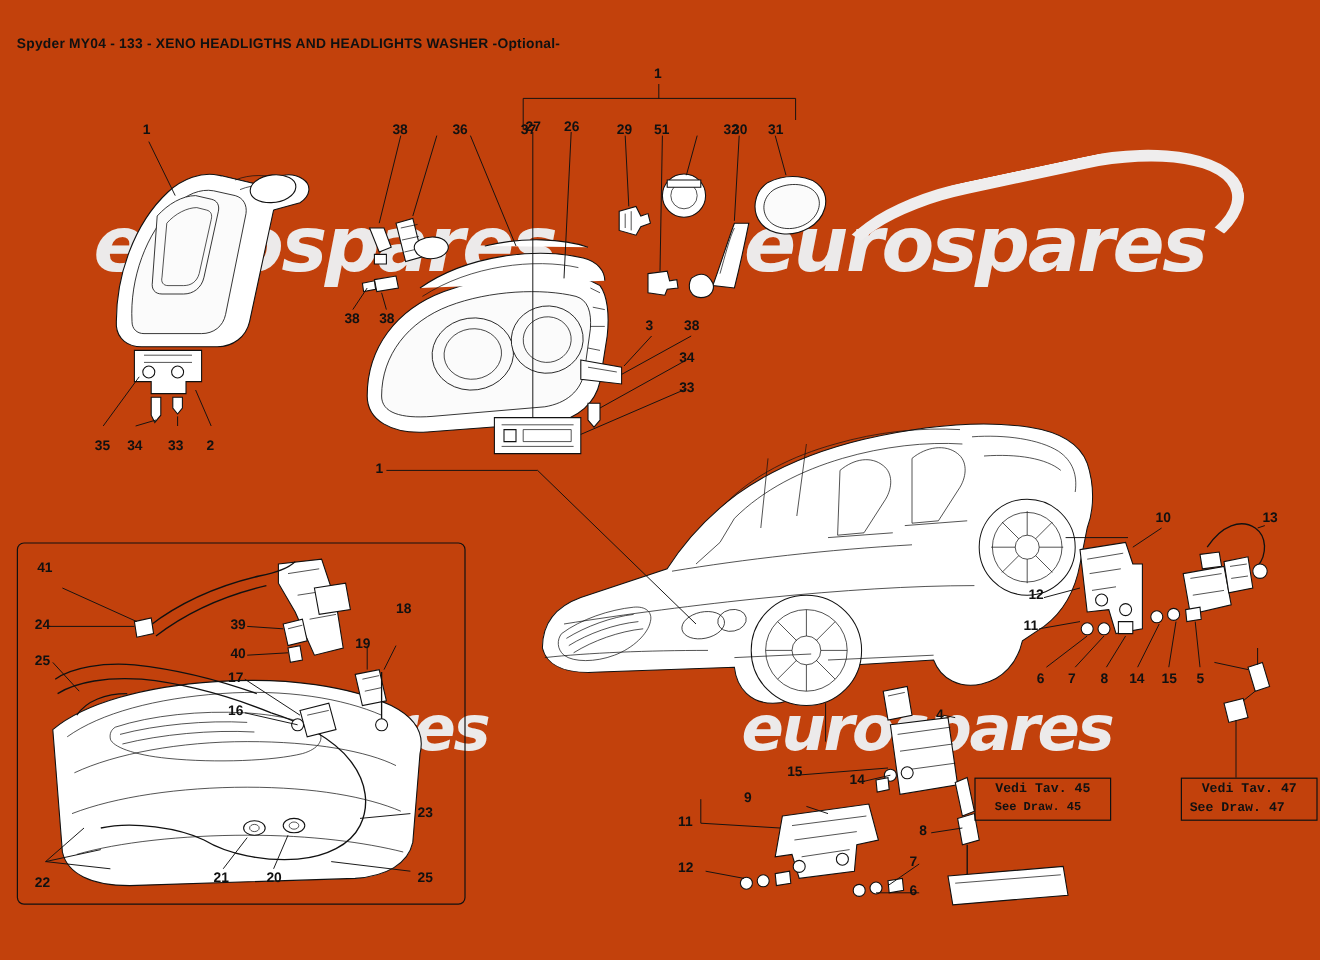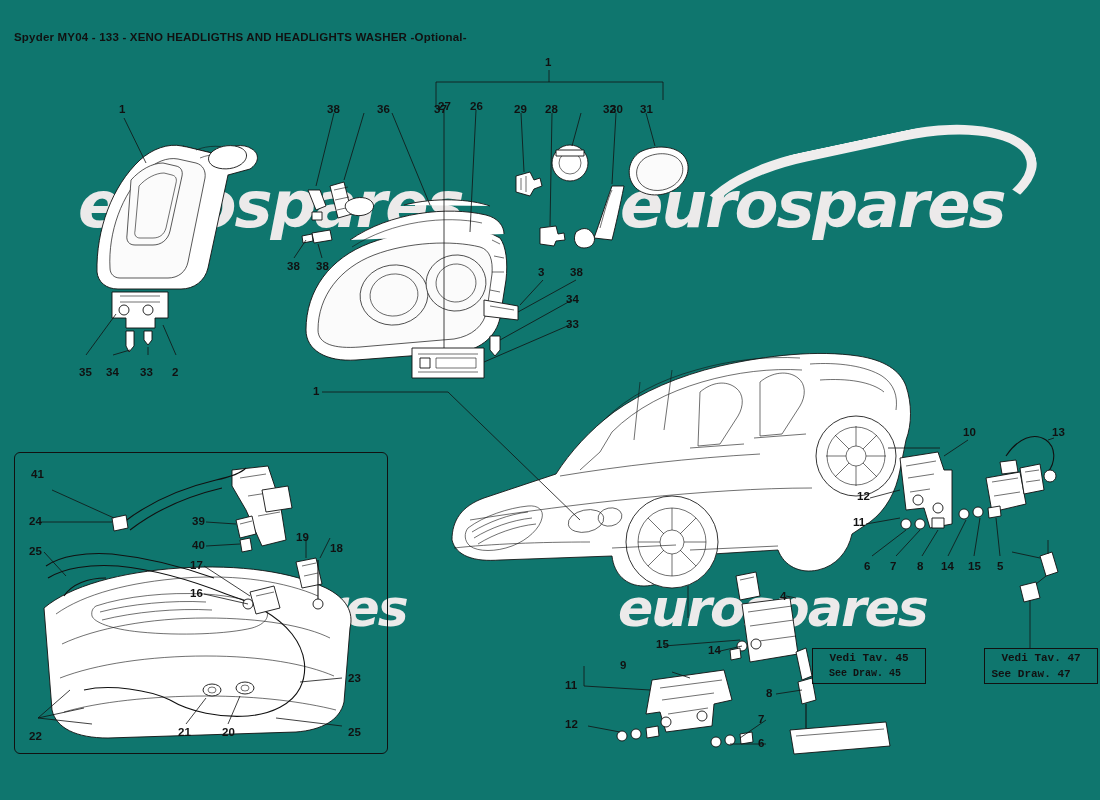--- a/index.html
+++ b/index.html
@@ -7,21 +7,21 @@
     padding: 0;
     background: #ffffff;
   }
   body {
     font-family: "Liberation Sans", sans-serif;
   }
   #page {
     position: relative;
     width: 1100px;
     height: 800px;
-    background: #0f766e;
+    background: #c2410c;
     overflow: hidden;
   }
   .title {
     position: absolute;
     left: 14px;
     top: 31px;
     font-size: 11.5px;
     font-weight: bold;
     color: #111111;
     letter-spacing: 0.2px;
@@ -431,21 +431,21 @@
   <div class="num" style="left:106px; top:366px;">34</div>
   <div class="num" style="left:140px; top:366px;">33</div>
   <div class="num" style="left:172px; top:366px;">2</div>
 
   <div class="num" style="left:327px; top:103px;">38</div>
   <div class="num" style="left:377px; top:103px;">36</div>
   <div class="num" style="left:386px; top:103px;margin-left:48px;">37</div>
   <div class="num" style="left:438px; top:100px;">27</div>
   <div class="num" style="left:470px; top:100px;">26</div>
   <div class="num" style="left:514px; top:103px;">29</div>
-  <div class="num" style="left:545px; top:103px;">28</div>
+  <div class="num" style="left:545px; top:103px;">51</div>
   <div class="num" style="left:603px; top:103px;">32</div>
   <div class="num" style="left:610px; top:103px;">30</div>
   <div class="num" style="left:640px; top:103px;">31</div>
 
   <div class="num" style="left:287px; top:260px;">38</div>
   <div class="num" style="left:316px; top:260px;">38</div>
   <div class="num" style="left:538px; top:266px;">3</div>
   <div class="num" style="left:570px; top:266px;">38</div>
   <div class="num" style="left:566px; top:293px;">34</div>
   <div class="num" style="left:566px; top:318px;">33</div>
@@ -474,20 +474,20 @@
   <div class="num" style="left:758px; top:737px;">6</div>
 
   <div class="num" style="left:31px;  top:468px;">41</div>
   <div class="num" style="left:29px;  top:515px;">24</div>
   <div class="num" style="left:29px;  top:545px;">25</div>
   <div class="num" style="left:192px; top:515px;">39</div>
   <div class="num" style="left:192px; top:539px;">40</div>
   <div class="num" style="left:190px; top:559px;">17</div>
   <div class="num" style="left:190px; top:587px;">16</div>
   <div class="num" style="left:296px; top:531px;">19</div>
-  <div class="num" style="left:330px; top:542px;">18</div>
+  <div class="num" style="left:330px; top:502px;">18</div>
   <div class="num" style="left:29px;  top:730px;">22</div>
   <div class="num" style="left:178px; top:726px;">21</div>
   <div class="num" style="left:222px; top:726px;">20</div>
   <div class="num" style="left:348px; top:672px;">23</div>
   <div class="num" style="left:348px; top:726px;">25</div>
 
 </div>
 
 </body></html>

